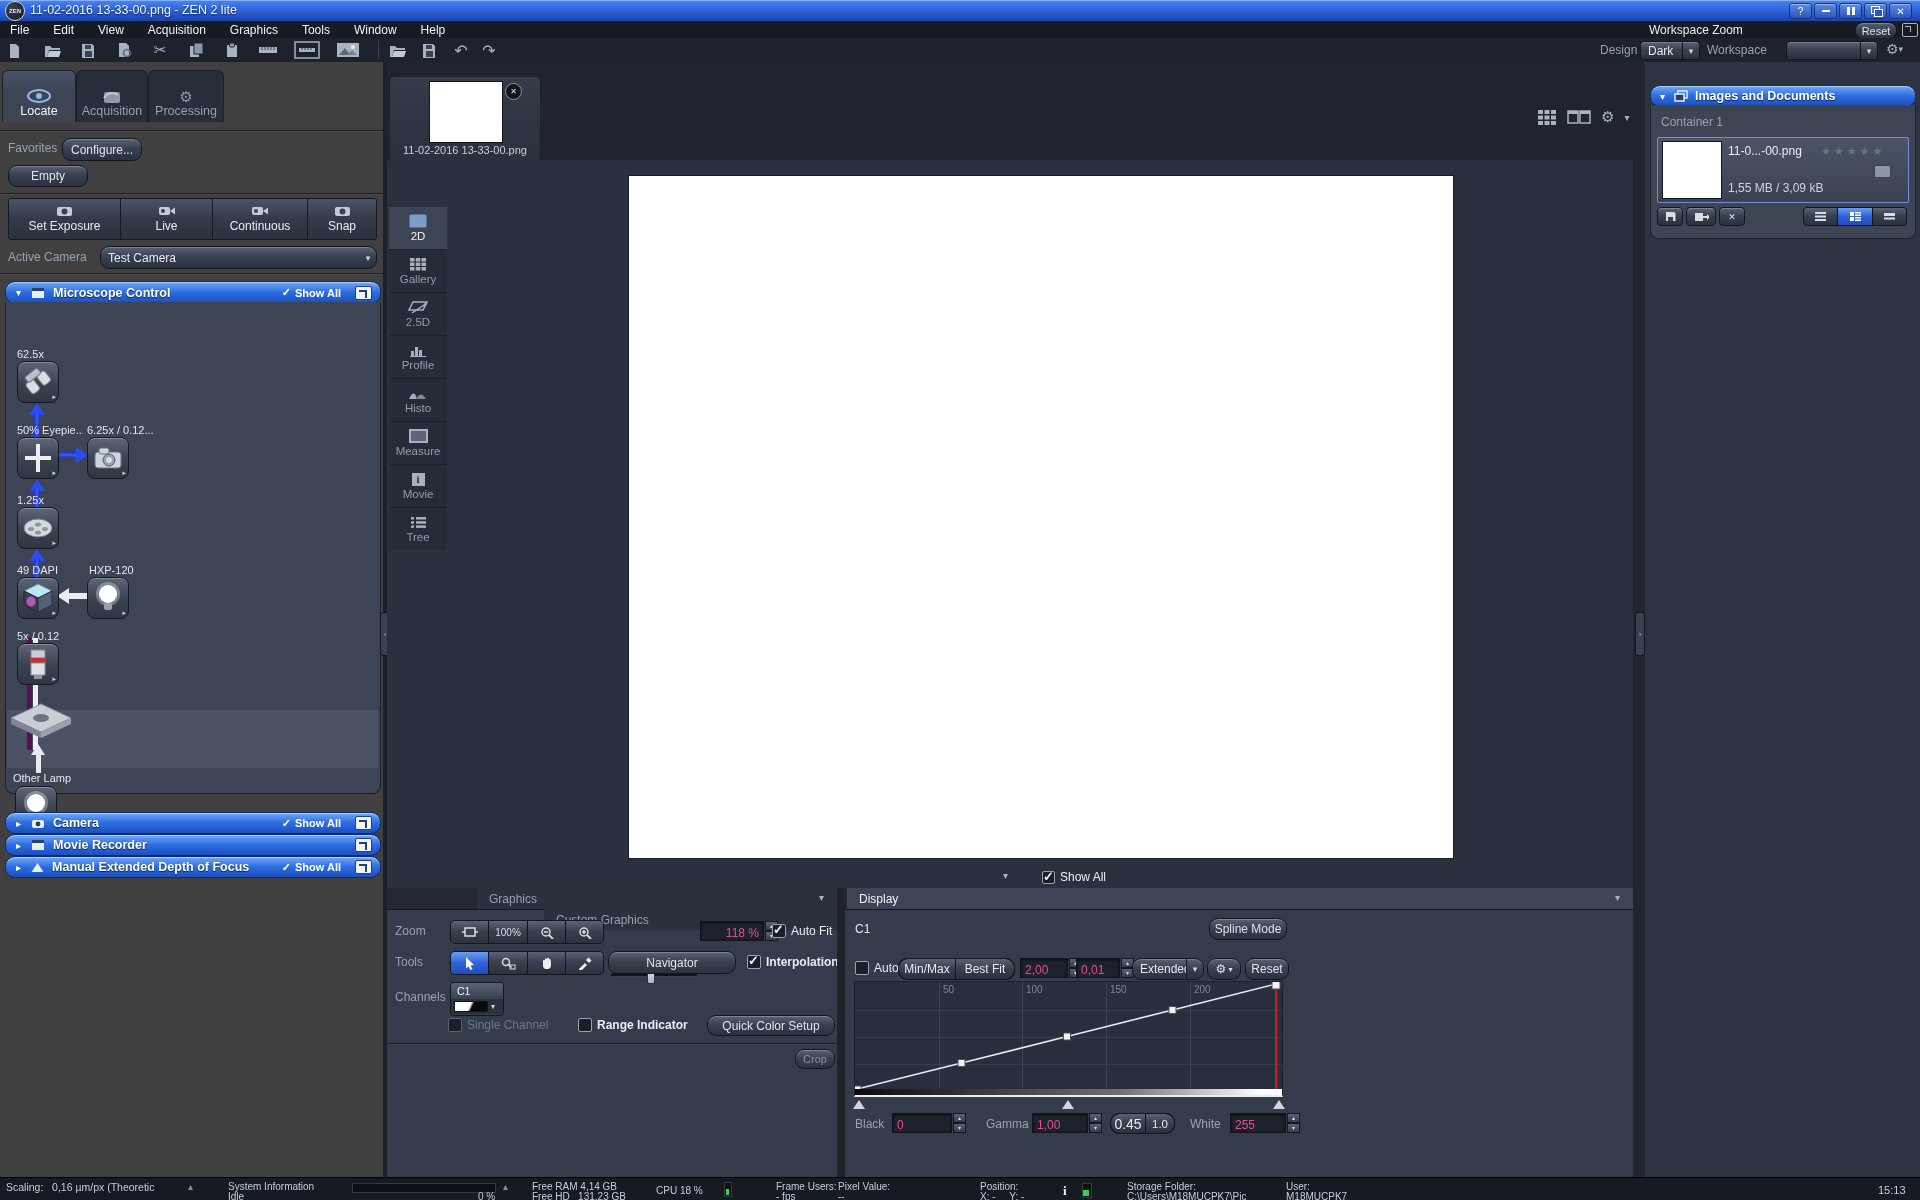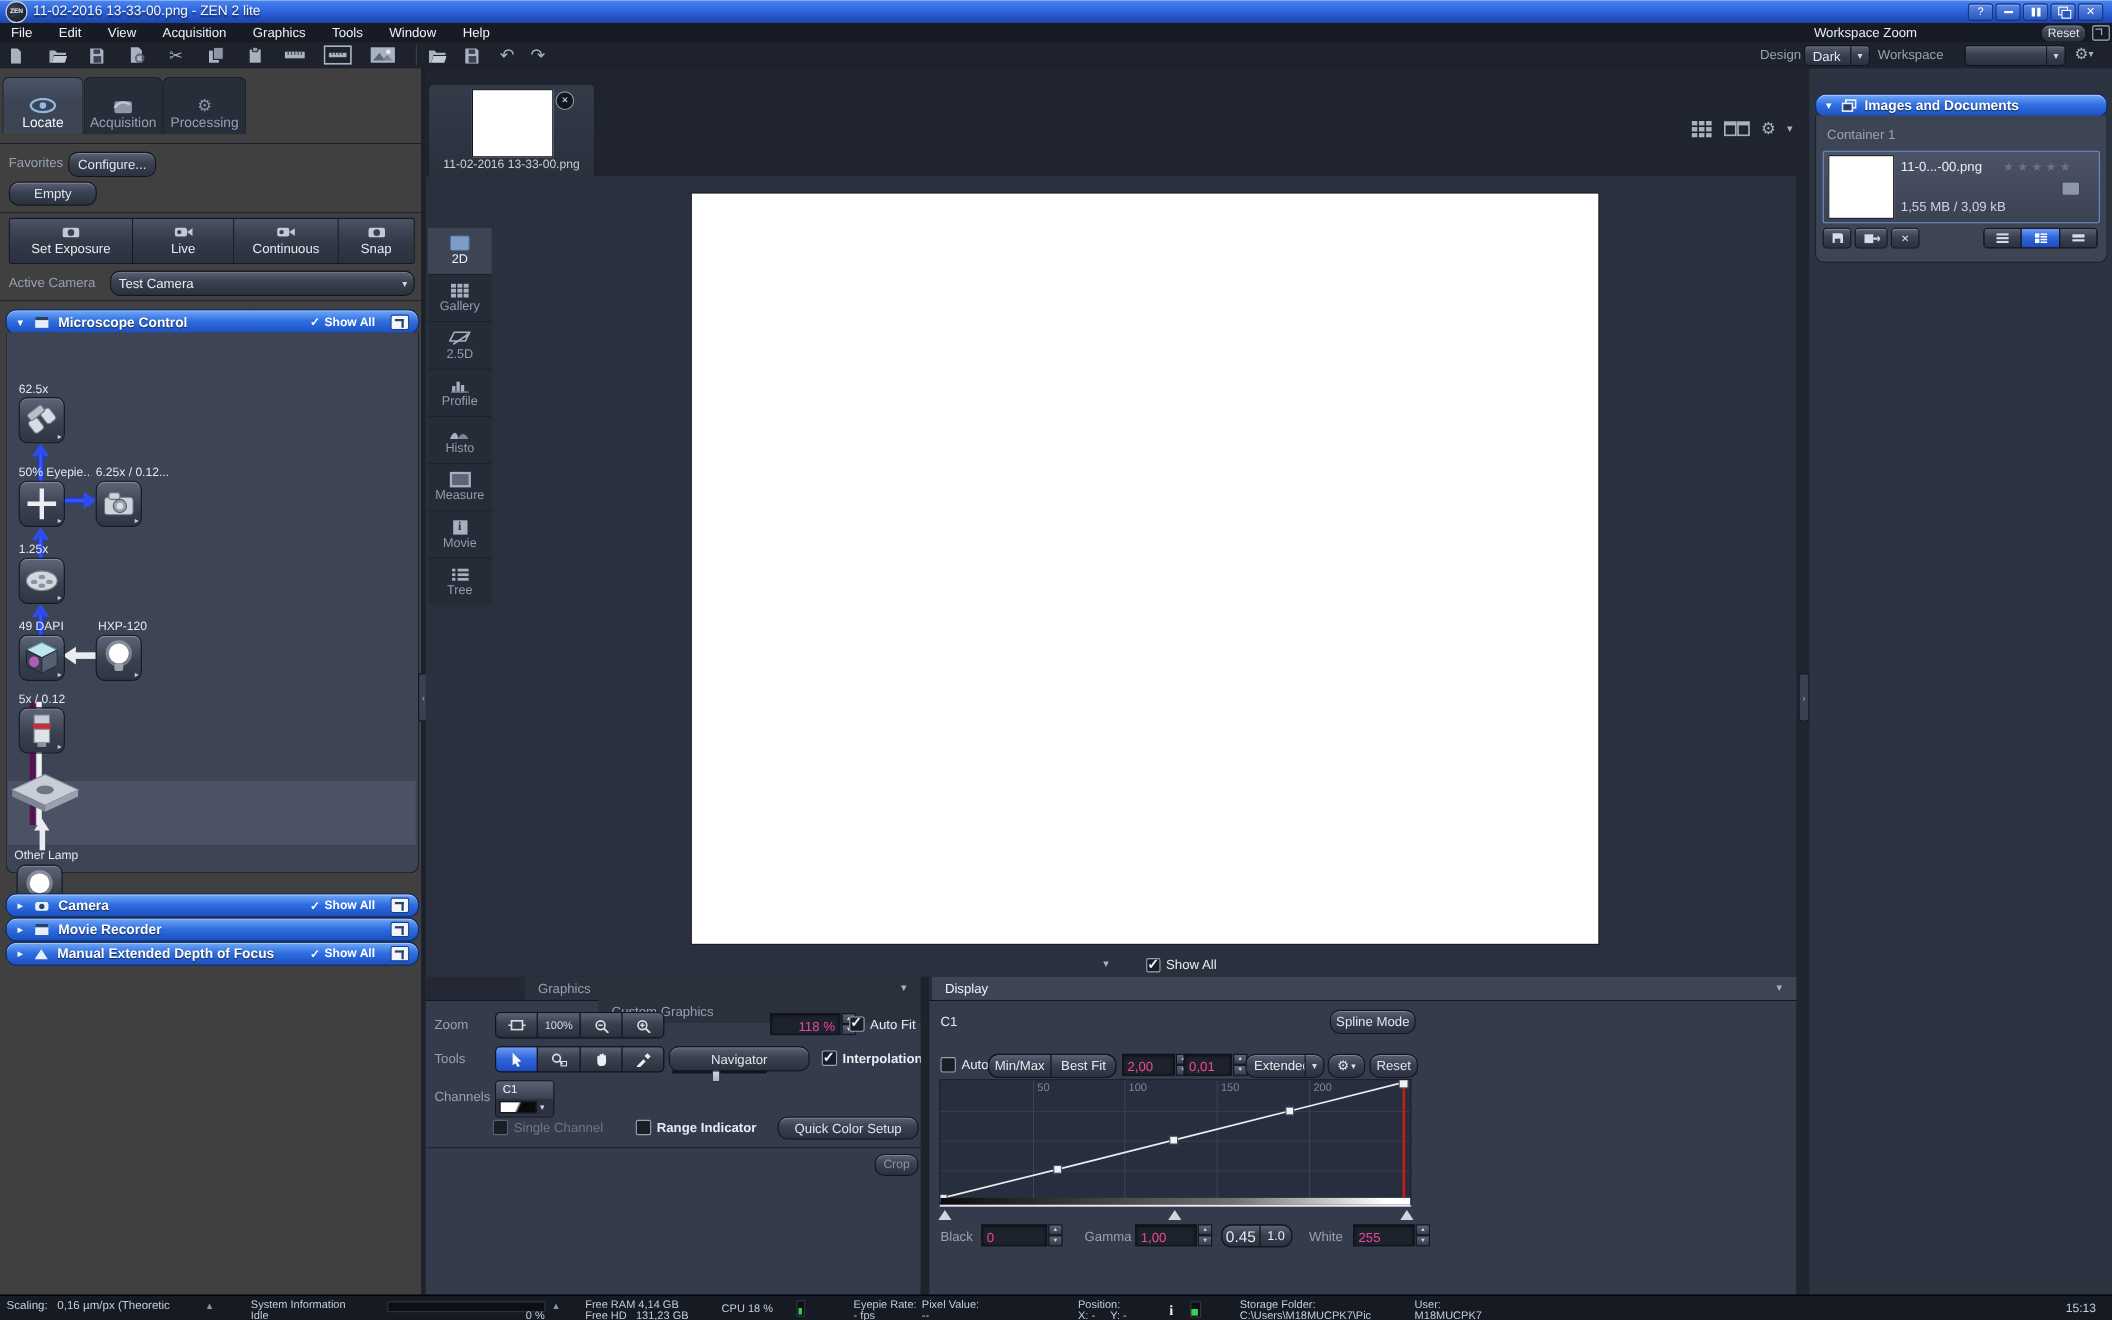--- a/index.html
+++ b/index.html
@@ -885,21 +885,21 @@
   <span class="l1 g-up" style="left:188px;color:#8a93a3"></span>
   <span class="l1" style="left:228px">System Information</span>
   <span class="l2" style="left:228px">Idle</span>
   <div class="abs" style="left:352px;top:5px;width:142px;height:8px;background:#0c1016;border:1px solid #323a48"></div>
   <span class="l2" style="left:478px">0 %</span>
   <span class="l1 g-up" style="left:503px;color:#8a93a3"></span>
   <span class="l1" style="left:532px">Free RAM 4,14 GB</span>
   <span class="l2" style="left:532px">Free HD   131,23 GB</span>
   <span class="l1" style="left:656px;top:7px">CPU 18 %</span>
   <div class="abs led" style="left:724px;top:4px"></div>
-  <span class="l1" style="left:776px">Eyepie Rate:</span>
+  <span class="l1" style="left:776px">Frame Users:</span>
   <span class="l2" style="left:776px">- fps</span>
   <span class="l1" style="left:838px">Pixel Value:</span>
   <span class="l2" style="left:838px">--</span>
   <span class="l1" style="left:980px">Position:</span>
   <span class="l2" style="left:980px">X: -     Y: -</span>
   <span class="l1" style="left:1063px;top:5px;font-size:13px;font-weight:bold;color:#f0f4fa;font-family:'Liberation Serif',serif">i</span>
   <div class="abs" style="left:1082px;top:5px;width:8px;height:13px;background:#0c1016;border:1px solid #323a48">
       <i style="display:block;width:6px;height:6px;background:#3bd24b;margin-top:6px"></i>
     </div>
   <span class="l1" style="left:1127px">Storage Folder:</span>

